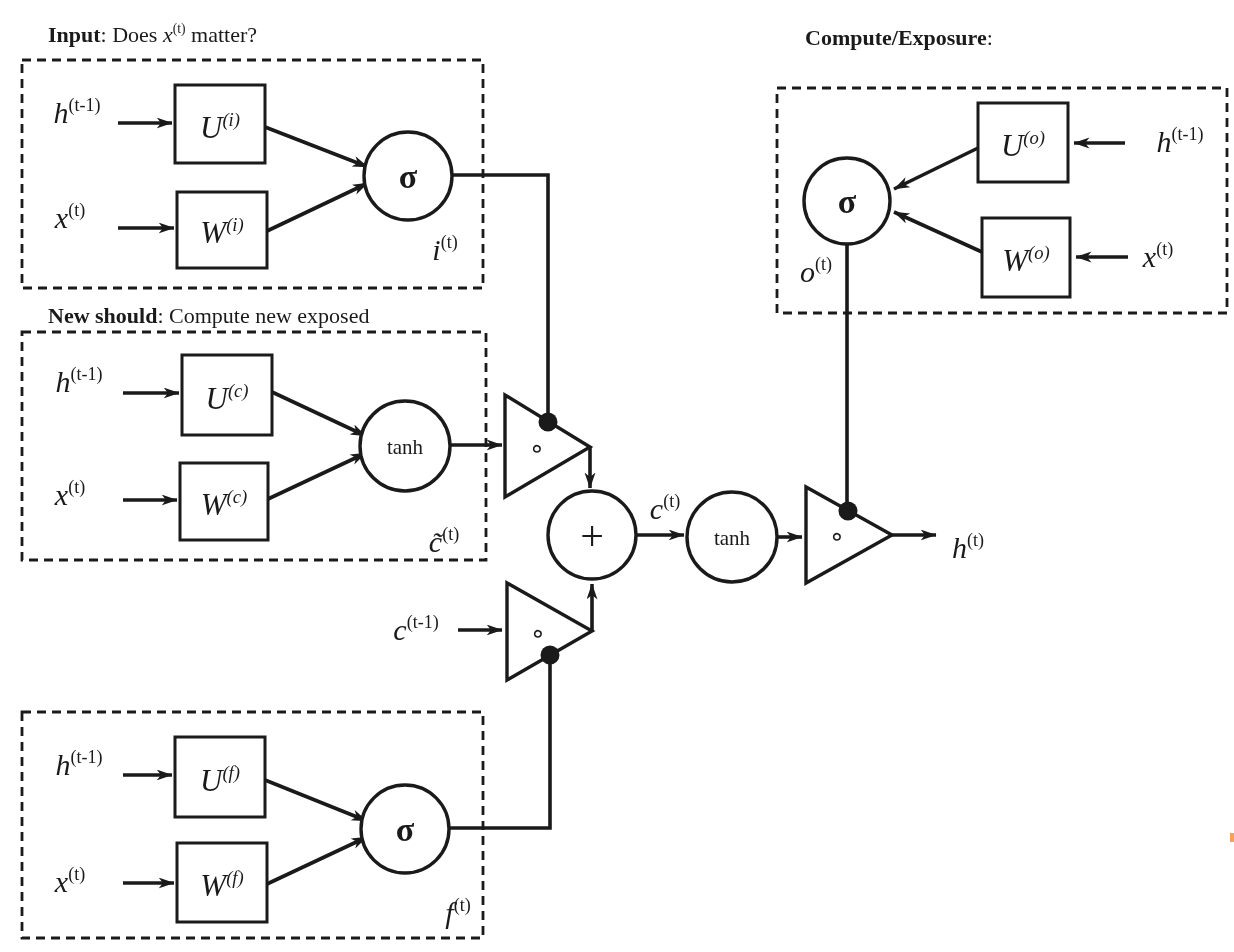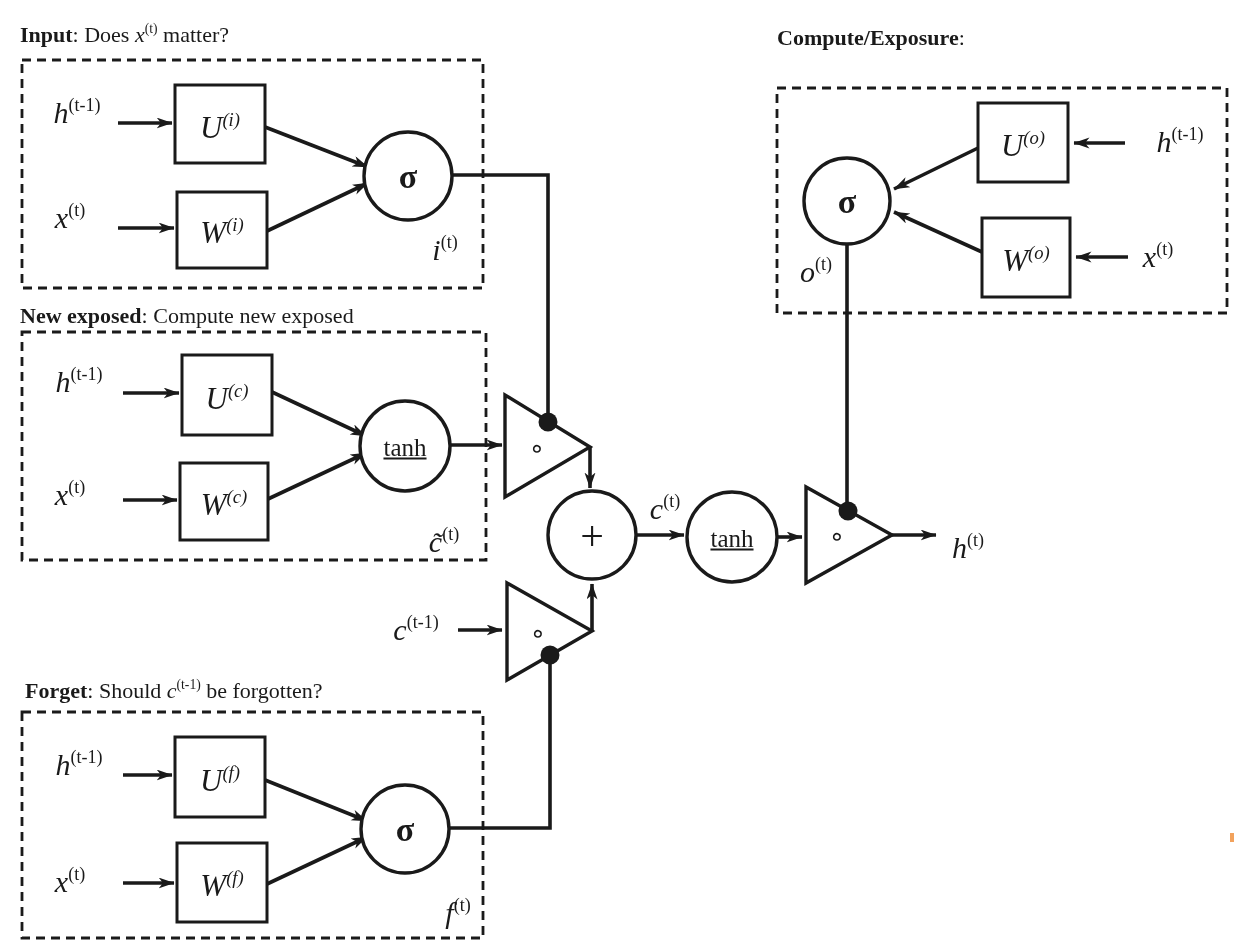--- a/index.html
+++ b/index.html
@@ -19,26 +19,26 @@
     line-height:1;
     color:#1a1a1a;
   }
   .title{
     position:absolute;
     white-space:nowrap;
     font-size:22px;
     line-height:1.25;
     color:#1a1a1a;
   }
-  .title b{font-weight:700;}
+  .title b{font-weight:700;margin-left:28px;}
   .math{font-style:italic;}
   .var-lbl{font-size:30px;}
   .box-lbl{font-size:31px;}
   .act-sigma{font-size:34px;font-weight:700;}
-  .act-tanh{font-size:25px;text-decoration:underline;}
+  .act-tanh{font-size:21px;}
   .act-sum{font-size:42px;font-weight:400;}
   .ring{
     font-family:"DejaVu Sans",sans-serif;
     font-size:26px;
     font-weight:400;
   }
   sup{
     font-size:0.6em;
     position:relative;
     top:-0.05em;
@@ -122,26 +122,23 @@
     <circle cx="848" cy="511" r="9.5" fill="#1a1a1a"></circle>
 
     <rect x="1230" y="833" width="4" height="9" fill="#f2a25c"></rect>
   </svg>
 
   <div class="title" style="left:20px;top:21px">
     <b>Input</b><span>: Does </span><span class="math">x</span><sup class="sup-rm">(t)</sup><span> matter?</span>
   </div>
 
   <div class="title" style="left:20px;top:302px">
-    <b>New exposed</b><span>: Compute new exposed</span>
-  </div>
-
-  <div class="title" style="left:25px;top:677px">
-    <b>Forget</b><span>: Should </span><span class="math">c</span><sup class="sup-rm">(t-1)</sup><span> be forgotten?</span>
-  </div>
+    <b>New should</b><span>: Compute new exposed</span>
+  </div>
+
 
   <div class="title" style="left:777px;top:24px">
     <b>Compute/Exposure</b><span>:</span>
   </div>
 
   <div class="lbl var-lbl" style="left:77px;top:113px">
     <span class="math">h</span><sup class="sup-rm">(t-1)</sup>
   </div>
   <div class="lbl var-lbl" style="left:70px;top:218px">
     <span class="math">x</span><sup class="sup-rm">(t)</sup>

